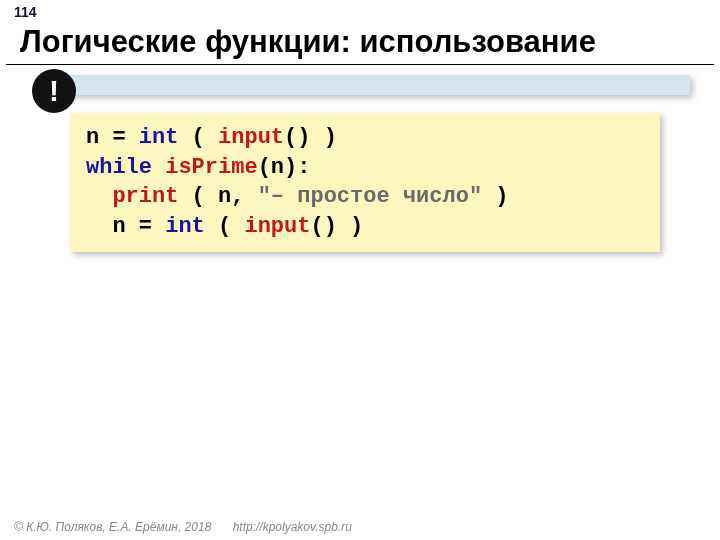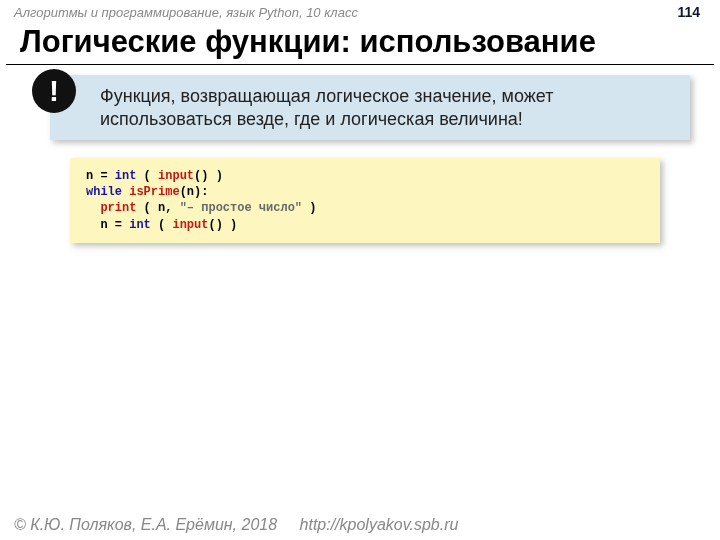--- a/index.html
+++ b/index.html
@@ -59,53 +59,51 @@
     display: flex;
     align-items: center;
     justify-content: center;
     line-height: 1;
   }
   .code-box {
     margin: 16px 60px 0 70px;
     background: #fdf6bf;
     padding: 10px 16px;
     font-family: "Courier New", monospace;
-    font-size: 12px;
+    font-size: 22px;
     font-weight: bold;
     color: #000;
     box-shadow: 3px 3px 6px rgba(0,0,0,0.25);
     line-height: 1.35;
     white-space: pre;
   }
   .kw   { color: #1a159e; }   
   .fn   { color: #c01717; }   
   .str  { color: #6a6a6a; }   
   .footer {
     position: absolute;
     bottom: 6px;
     left: 14px;
-    font-size: 16px;
+    font-size: 12px;
     font-style: italic;
     color: #888;
   }
   .footer .url { margin-left: 18px; }
 </style>
 </head>
 <body>
 
 <div class="header-strip">
-  <span>Алгоритмы и программирование, язык Python, 10 класс</span>
   <span class="page-num">114</span>
 </div>
 
 <div class="title">Логические функции: использование</div>
 
 <div class="note-box">
   <div class="badge">!</div>
-  <span>Функция, возвращающая логическое значение, может использоваться везде, где и логическая величина!</span>
 </div>
 
 <div class="code-box"><span><span>n = </span><span class="kw">int</span><span> ( </span><span class="fn">input</span><span>() )</span></span>
 <span><span class="kw">while</span><span> </span><span class="fn">isPrime</span><span>(n):</span></span>
 <span><span>  </span><span class="fn">print</span><span> ( n, </span><span class="str">"– простое число"</span><span> )</span></span>
 <span><span>  n = </span><span class="kw">int</span><span> ( </span><span class="fn">input</span><span>() )</span></span></div>
 
 <div class="footer">
   <span>© К.Ю. Поляков, Е.А. Ерёмин, 2018</span>
   <span class="url">http://kpolyakov.spb.ru</span>

